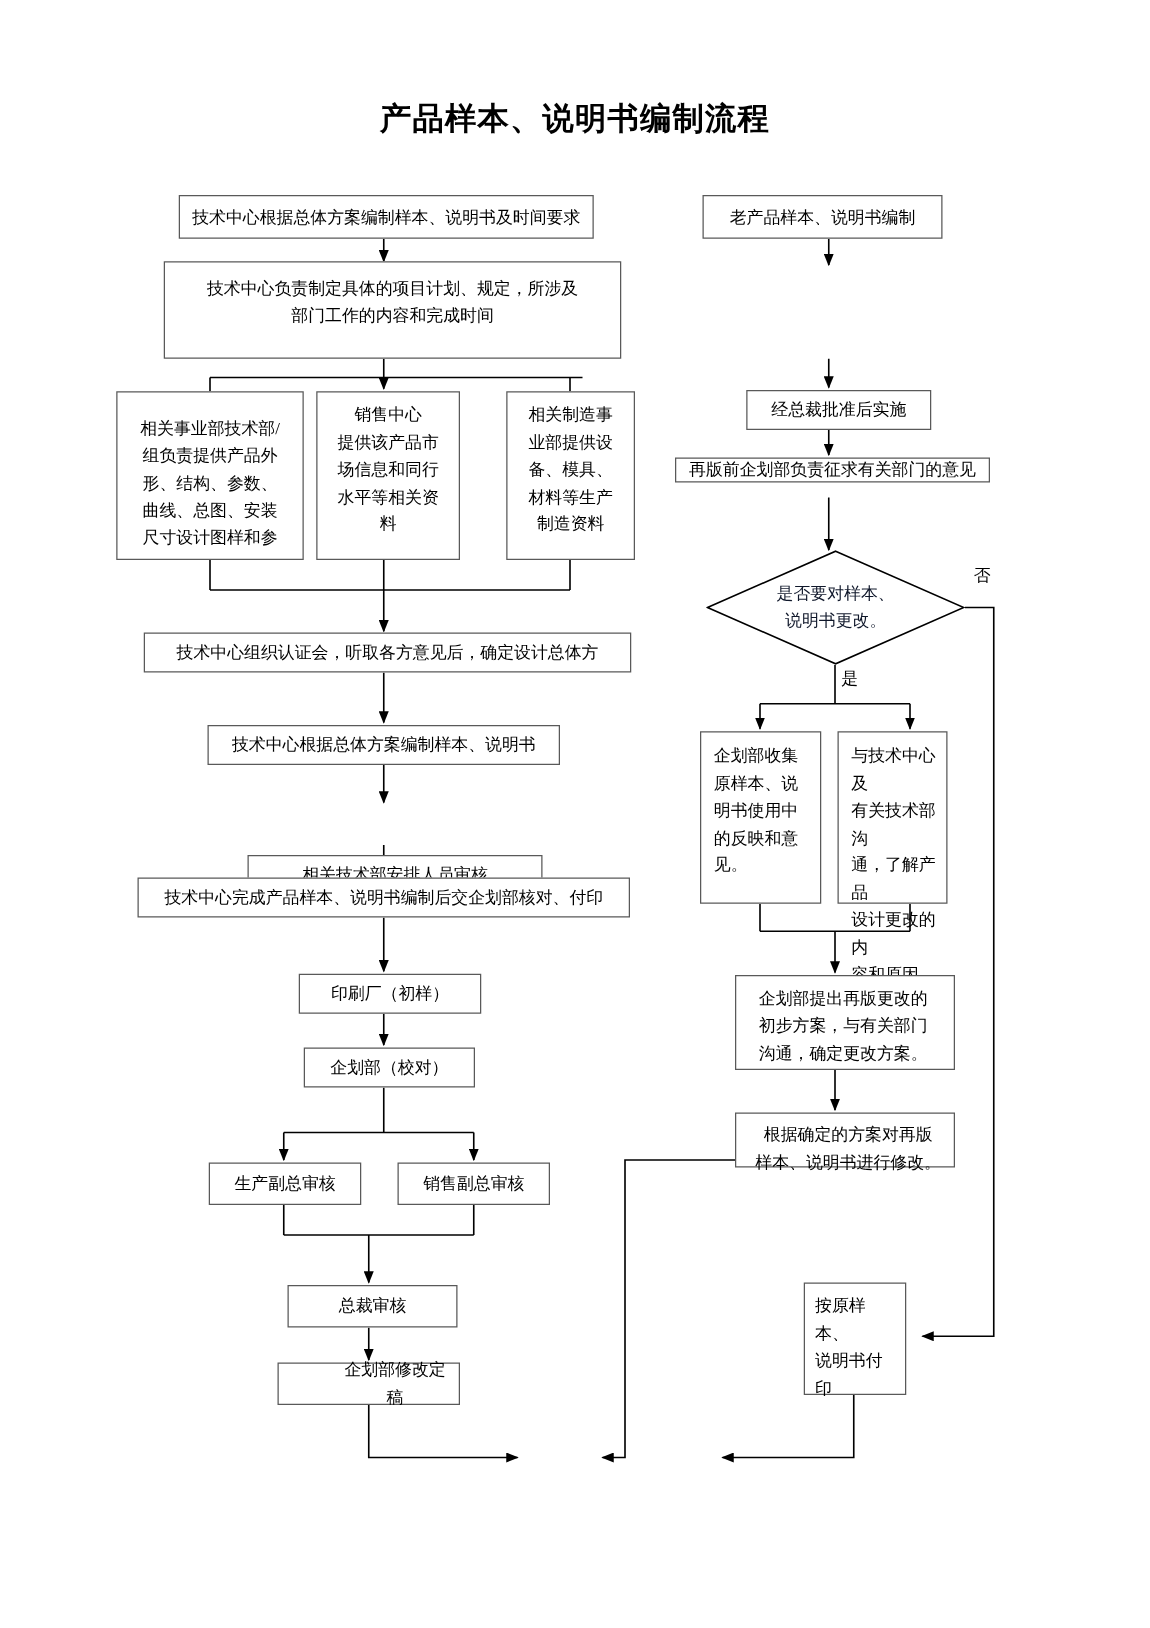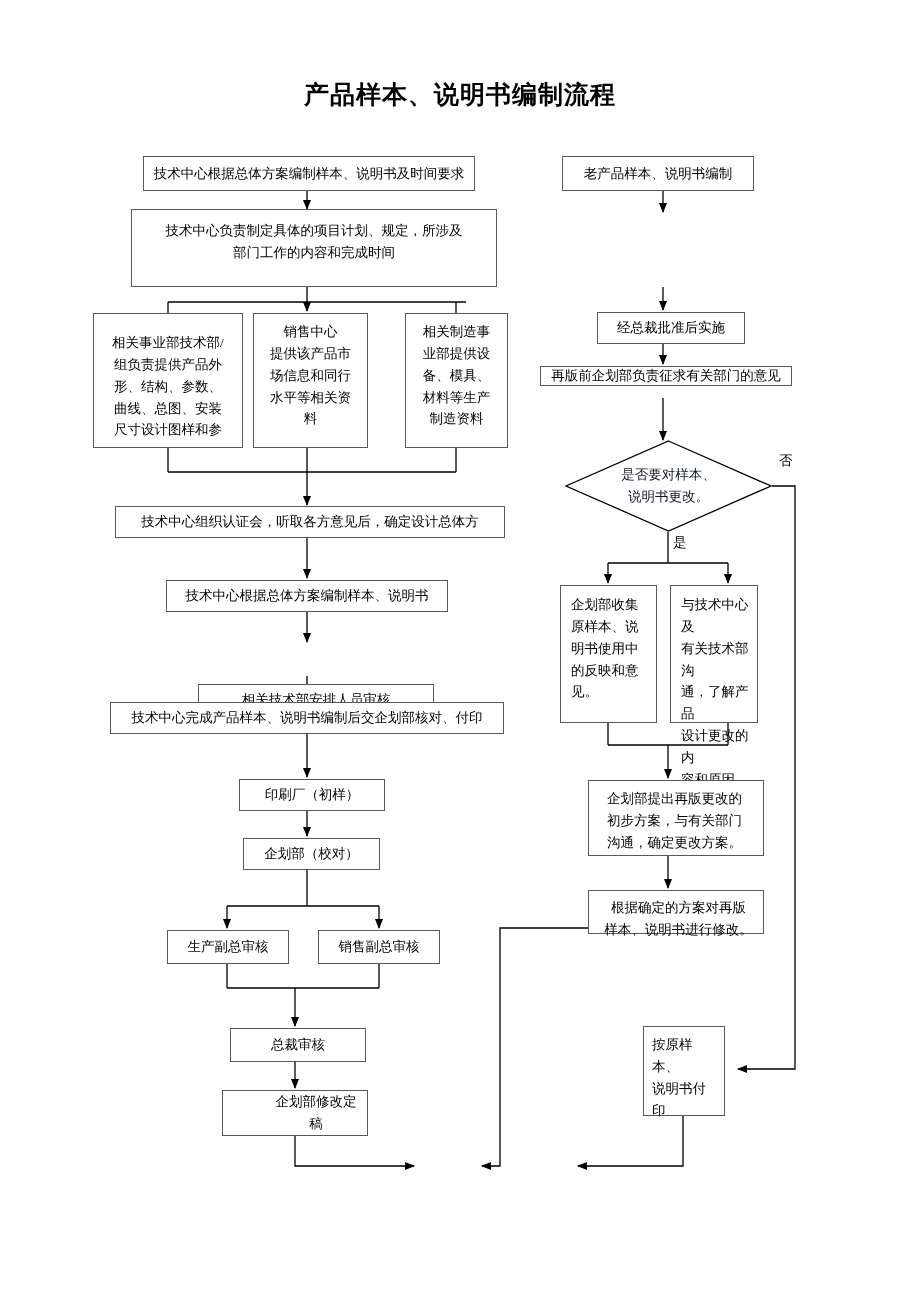--- a/index.html
+++ b/index.html
@@ -234,21 +234,21 @@
   </div>
 
   <div class="node" style="left:318px; top:930px; width:122px; height:34px;">
     <span class="txt">销售副总审核</span>
   </div>
 
   <div class="node" style="left:230px; top:1028px; width:136px; height:34px;">
     <span class="txt">总裁审核</span>
   </div>
 
-  <div class="node" style="left:222px; top:1090px; width:146px; height:46px;padding-left:47px;">
+  <div class="node" style="left:222px; top:1090px; width:146px; height:34px;padding-left:47px;">
     <span class="txt">企划部修改定稿</span>
   </div>
 
   <div class="node" style="left:562px; top:156px; width:192px; height:35px;">
     <span class="txt">老产品样本、说明书编制</span>
   </div>
 
 
   <div class="node" style="left:597px; top:312px; width:148px; height:32px;">
     <span class="txt">经总裁批准后实施</span>

